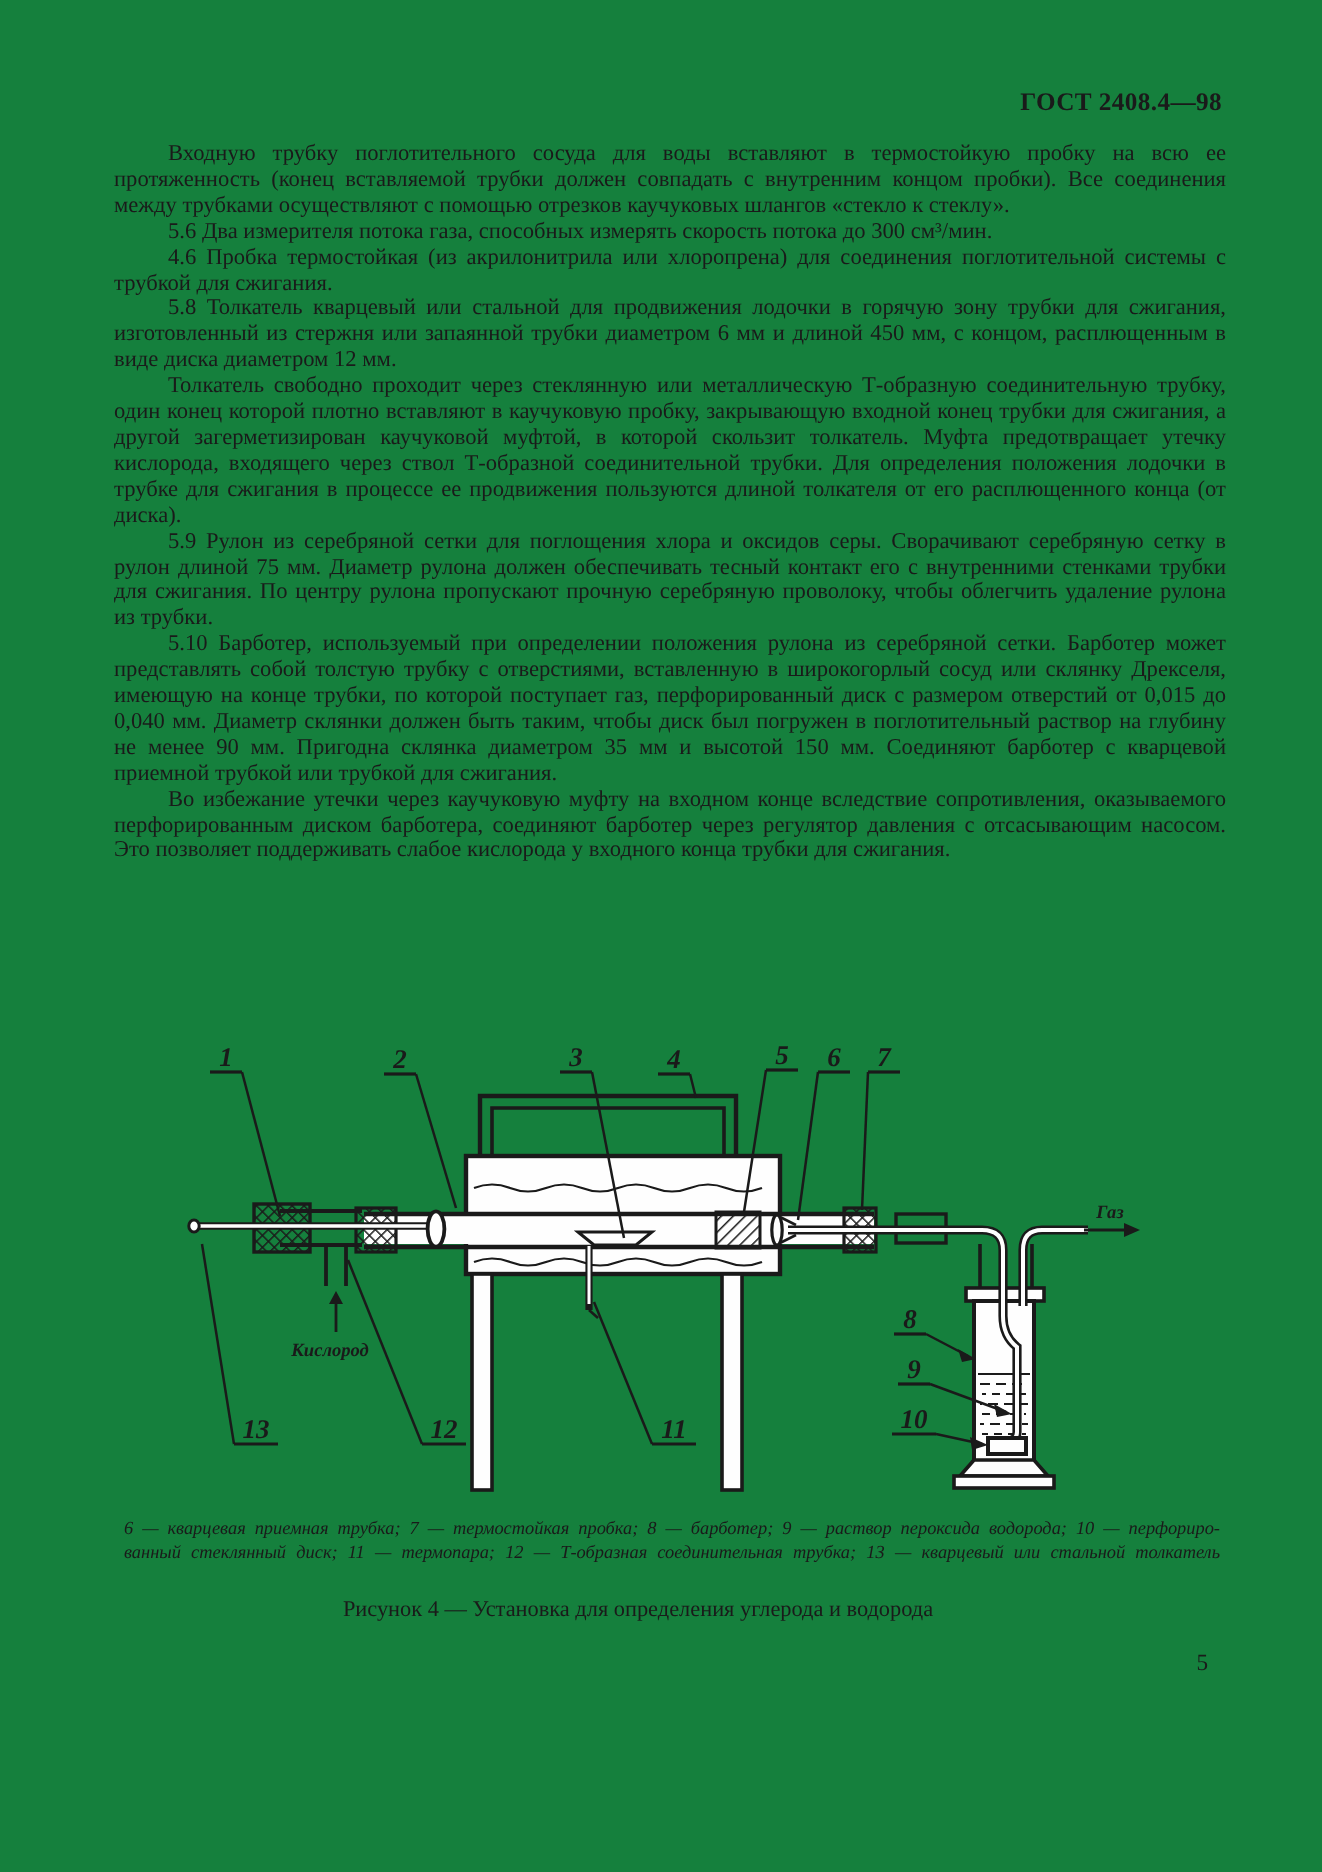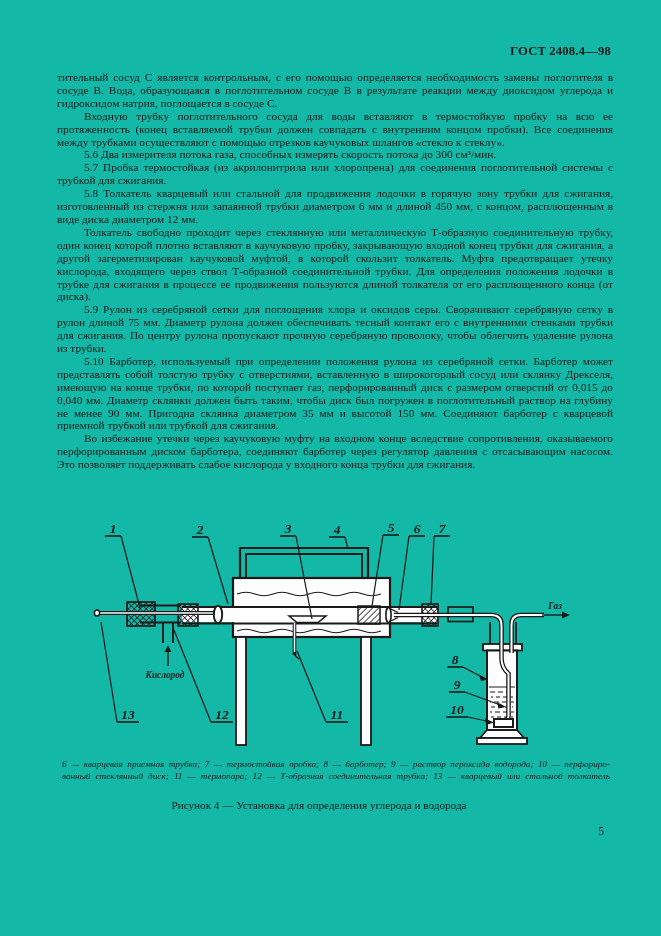--- a/index.html
+++ b/index.html
@@ -1,16 +1,16 @@
 <!DOCTYPE html>
 <html><head>
 <meta charset="utf-8">
 <style>
   html,body{margin:0;padding:0;background:#e8e8e8;}
-  .page{position:relative;width:661px;height:936px;background:#14b8a6;color:#1a1a1a;
+  .page{position:relative;width:661px;height:936px;background:#15803d;color:#1a1a1a;
         font-family:"Liberation Serif","DejaVu Serif",serif;overflow:hidden;}
   .header{position:absolute;top:44px;right:50px;font-weight:bold;font-size:12.6px;letter-spacing:.2px;}
   .body-text{position:absolute;top:71px;left:57px;width:556px;font-size:11.3px;line-height:12.9px;
              text-align:justify;}
   .body-text p{margin:0;}
   .body-text p.ind{text-indent:27px;}
   .body-text p.note{font-size:10.1px;line-height:12.4px;text-indent:27px;margin:1px 0;}
   .legend{position:absolute;top:759px;left:62px;width:548px;font-style:italic;font-size:9.2px;
           line-height:11.6px;}
   .legend-line{text-align:justify;text-align-last:justify;}
@@ -22,24 +22,23 @@
   .ln{stroke:#1a1a1a;fill:none;}
 </style>
 </head>
 <body>
 
 <div class="page">
 
   <div class="header">ГОСТ 2408.4—98</div>
 
   <div class="body-text">
-    <p class="cont">тительный сосуд С является контрольным, с его помощью определяется необходимость замены поглотителя в сосуде В. Вода, образующаяся в поглотительном сосуде В в результате реакции между диоксидом углерода и гидроксидом натрия, поглощается в сосуде С.</p>
     <p class="ind">Входную трубку поглотительного сосуда для воды вставляют в термостойкую пробку на всю ее протяженность (конец вставляемой трубки должен совпадать с внутренним концом пробки). Все соединения между трубками осуществляют с помощью отрезков каучуковых шлангов «стекло к стеклу».</p>
     <p class="ind">5.6 Два измерителя потока газа, способных измерять скорость потока до 300 см³/мин.</p>
-    <p class="ind">5.7 Пробка термостойкая (из акрилонитрила или хлоропрена) для соединения поглотительной системы с трубкой для сжигания.</p>
+    <p class="ind">4.6 Пробка термостойкая (из акрилонитрила или хлоропрена) для соединения поглотительной системы с трубкой для сжигания.</p>
     <p class="ind">5.8 Толкатель кварцевый или стальной для продвижения лодочки в горячую зону трубки для сжигания, изготовленный из стержня или запаянной трубки диаметром 6 мм и длиной 450 мм, с концом, расплющенным в виде диска диаметром 12 мм.</p>
     <p class="ind">Толкатель свободно проходит через стеклянную или металлическую Т-образную соединительную трубку, один конец которой плотно вставляют в каучуковую пробку, закрывающую входной конец трубки для сжигания, а другой загерметизирован каучуковой муфтой, в которой скользит толкатель. Муфта предотвращает утечку кислорода, входящего через ствол Т-образной соединительной трубки. Для определения положения лодочки в трубке для сжигания в процессе ее продвижения пользуются длиной толкателя от его расплющенного конца (от диска).</p>
     <p class="ind">5.9 Рулон из серебряной сетки для поглощения хлора и оксидов серы. Сворачивают серебряную сетку в рулон длиной 75 мм. Диаметр рулона должен обеспечивать тесный контакт его с внутренними стенками трубки для сжигания. По центру рулона пропускают прочную серебряную проволоку, чтобы облегчить удаление рулона из трубки.</p>
     <p class="ind">5.10 Барботер, используемый при определении положения рулона из серебряной сетки. Барботер может представлять собой толстую трубку с отверстиями, вставленную в широкогорлый сосуд или склянку Дрекселя, имеющую на конце трубки, по которой поступает газ, перфорированный диск с размером отверстий от 0,015 до 0,040 мм. Диаметр склянки должен быть таким, чтобы диск был погружен в поглотительный раствор на глубину не менее 90 мм. Пригодна склянка диаметром 35 мм и высотой 150 мм. Соединяют барботер с кварцевой приемной трубкой или трубкой для сжигания.</p>
     <p class="ind">Во избежание утечки через каучуковую муфту на входном конце вследствие сопротивления, оказываемого перфорированным диском барботера, соединяют барботер через регулятор давления с отсасывающим насосом. Это позволяет поддерживать слабое кислорода у входного конца трубки для сжигания.</p>
   </div>
 
   <svg class="figure" width="661" height="936" viewBox="0 0 661 936">
     <defs>
       <pattern id="ha" width="4.2" height="4.2" patternUnits="userSpaceOnUse" patternTransform="rotate(45)">

